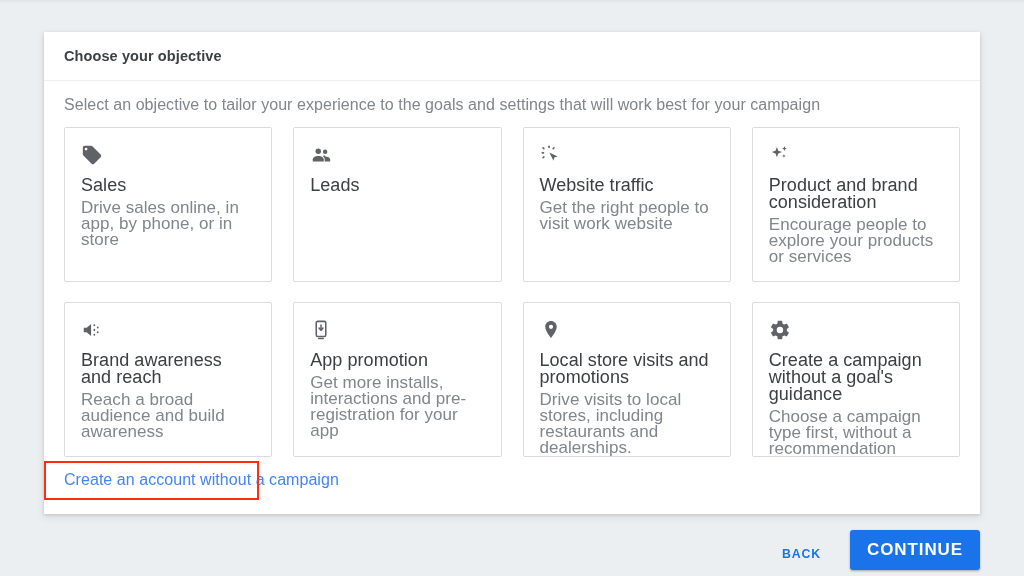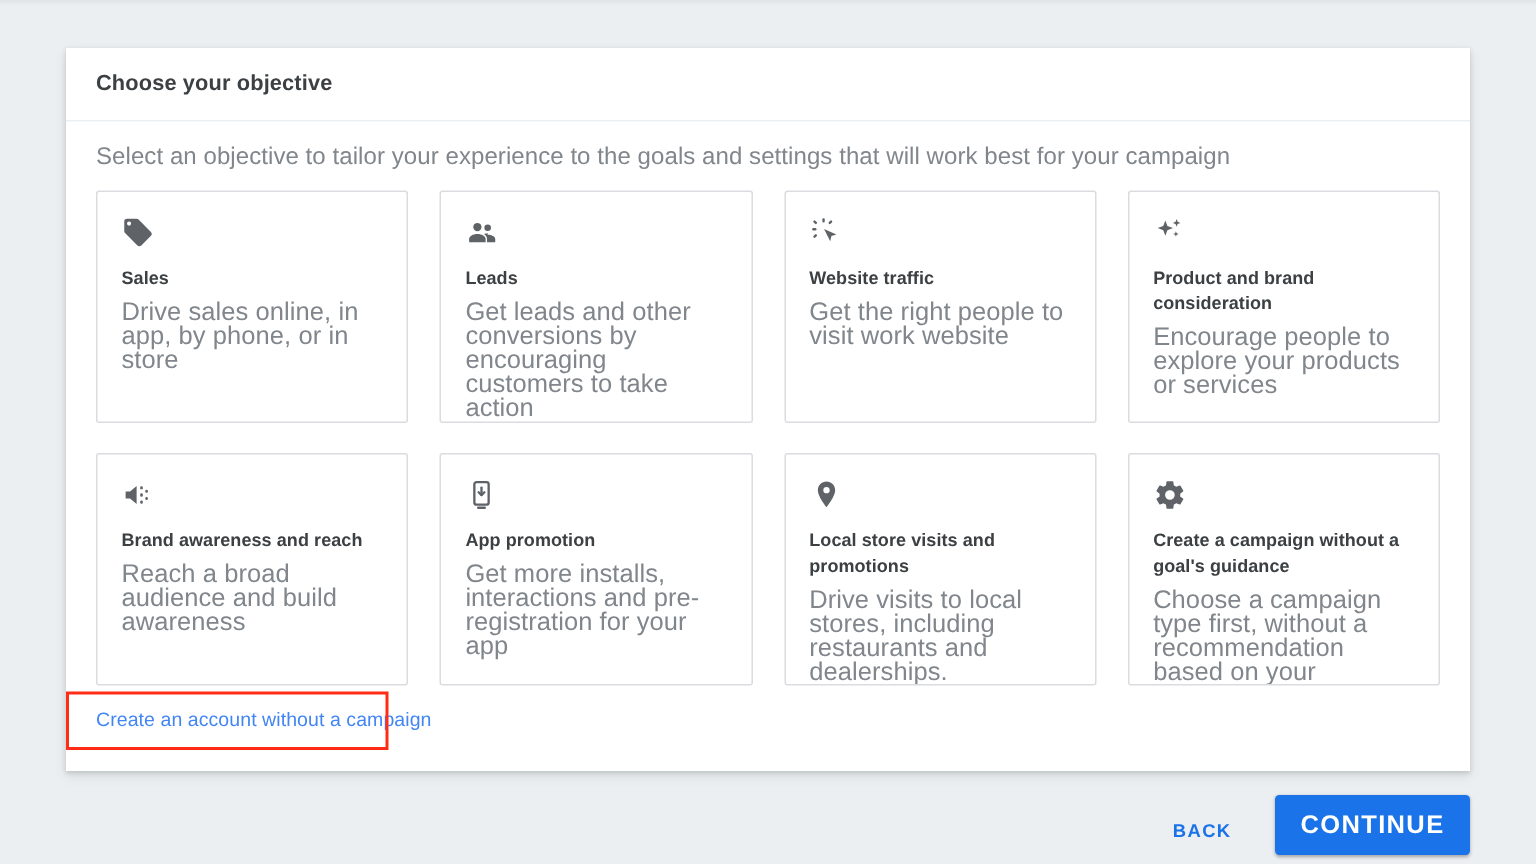--- a/index.html
+++ b/index.html
@@ -82,22 +82,22 @@
   .card-icon {
     height: 26px;
     display: flex;
     align-items: flex-start;
     color: #5f6368;
     margin-bottom: 7px;
   }
   .card-icon svg { display: block; }
 
   .card-title {
-    font-size: 12px;
-    font-weight: bold;
+    font-size: 18px;
+    font-weight: normal;
     color: #3c4043;
     line-height: 17px;
     margin-bottom: 6px;
     letter-spacing: 0.05px;
   }
   .card-desc {
     font-size: 17px;
     color: #80868b;
     line-height: 16px;
     letter-spacing: 0.05px;
@@ -105,21 +105,21 @@
 
   
   .panel-footer {
     padding: 14px 20px 0 20px;
   }
   .acct-link-wrap {
     position: relative;
     display: inline-block;
   }
   .acct-link {
-    font-size: 13px;
+    font-size: 16px;
     color: #4285f4;
     text-decoration: none;
     cursor: pointer;
     letter-spacing: 0.05px;
   }
 
   
   .annot-box {
     position: absolute;
     left: 44px;
@@ -199,21 +199,20 @@
     <div class="obj-card">
       <div class="card-icon">
         <svg width="22" height="22" viewBox="0 0 24 24" fill="currentColor">
           <circle cx="9" cy="8" r="3"></circle>
           <circle cx="16.5" cy="8.5" r="2.4"></circle>
           <path d="M9 13c-3.3 0-6 1.6-6 3.6V19h12v-2.4C15 14.6 12.3 13 9 13z"></path>
           <path d="M16.5 12.6c-1 0-1.9.14-2.7.4 1.4.9 2.2 2.1 2.2 3.6V19H22v-2.2c0-1.9-2.5-3.2-5.5-3.2z"></path>
         </svg>
       </div>
       <div class="card-title">Leads</div>
-      <div class="card-desc">Get leads and other conversions by encouraging customers to take action</div>
     </div>
 
     <div class="obj-card">
       <div class="card-icon">
         <svg width="22" height="22" viewBox="0 0 24 24" fill="currentColor">
           <path d="M10.2 9.4l9 4.1-3.6 1.1-.9 3.7-4.5-8.9z"></path>
           <rect x="9.0" y="1.6" width="1.7" height="3.1" rx="0.85"></rect>
           <rect x="1.6" y="8.8" width="3.1" height="1.7" rx="0.85"></rect>
           <rect x="2.9" y="3.0" width="1.7" height="3.1" rx="0.85" transform="rotate(-45 3.75 4.55)"></rect>
           <rect x="14.0" y="3.0" width="1.7" height="3.1" rx="0.85" transform="rotate(45 14.85 4.55)"></rect>

